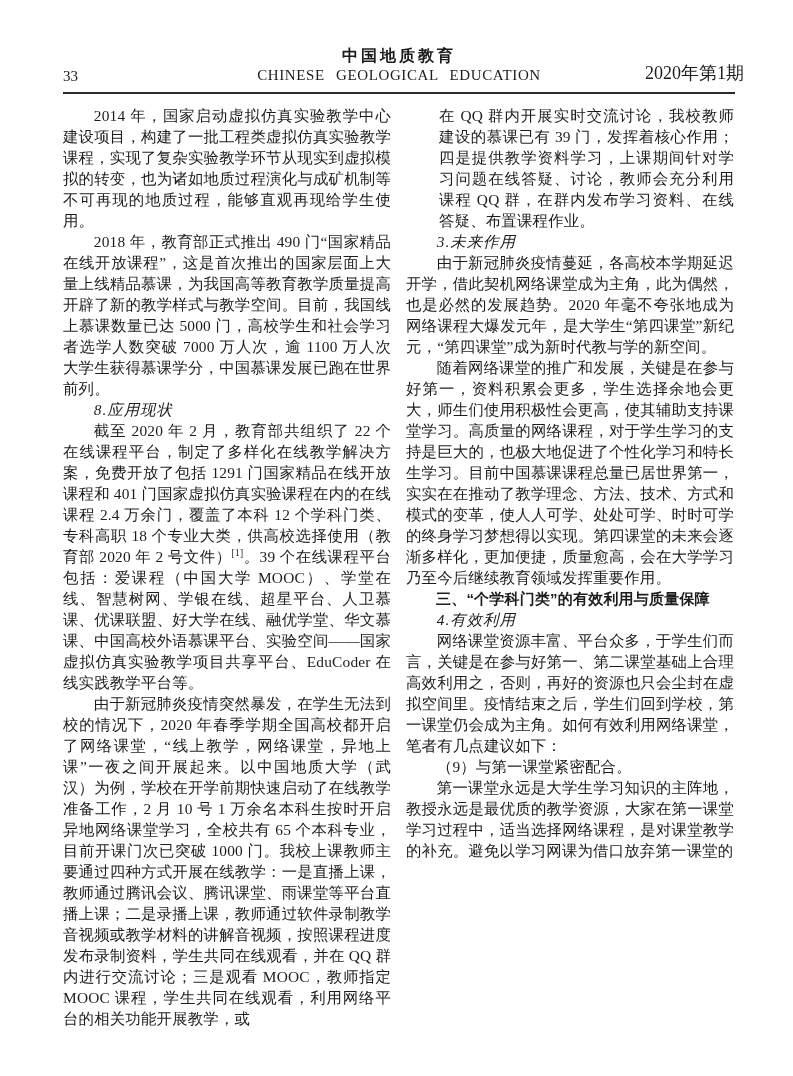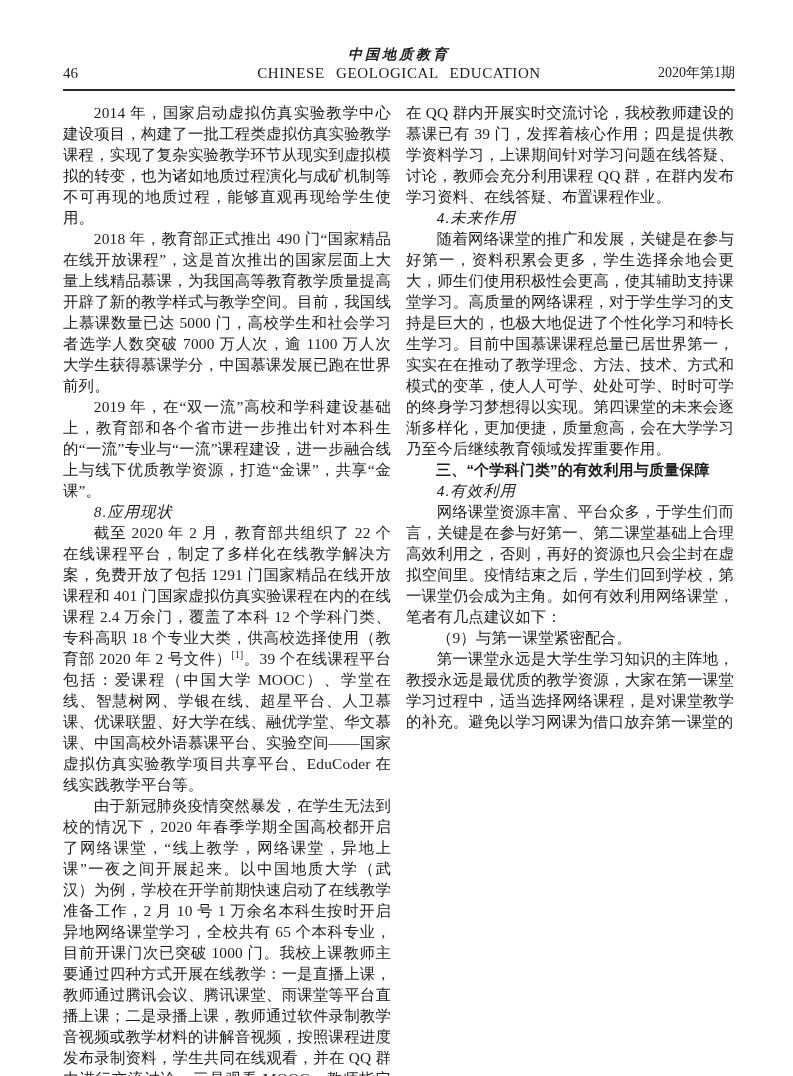--- a/index.html
+++ b/index.html
@@ -28,36 +28,35 @@
     font-size: 15px;
     width: 90px;
     flex: 0 0 auto;
   }
   .head-center {
     flex: 1 1 auto;
     text-align: center;
     line-height: 1.25;
   }
   .journal-cn {
-    font-size: 14px;
+    font-size: 16px;
     font-weight: 700;
-    font-style: italic;
     letter-spacing: 3px;
   }
   .journal-en {
     font-size: 15px;
     letter-spacing: 0.6px;
     word-spacing: 7px;
     white-space: nowrap;
   }
   .issue {
-    font-size: 14px;
+    font-size: 18px;
     width: 90px;
     flex: 0 0 auto;
-    text-align: right;
+    text-align: left;
     white-space: nowrap;
   }
   .rule {
     border-bottom: 2px solid #2a2a2a;
     margin-top: 7px;
   }
   main.columns {
     display: flex;
     gap: 15px;
     margin-top: 11px;
@@ -68,21 +67,21 @@
   }
   .col p {
     margin: 0;
     font-size: 15.4px;
     line-height: 21px;
     text-align: justify;
     text-justify: inter-ideograph;
     letter-spacing: 0.2px;
   }
   p.para { text-indent: 2em; }
-  p.para-cont { text-indent: 0; }
+  p.para-cont { text-indent: 0; margin-left: 33px; }
   p.h-kai {
     text-indent: 2em;
     font-style: italic;
     letter-spacing: 1px;
   }
   p.h-bold {
     text-indent: 2em;
     font-weight: 700;
     font-family: "Liberation Sans", "DejaVu Sans", sans-serif;
     font-size: 15px;
@@ -92,44 +91,44 @@
     line-height: 0;
     vertical-align: super;
   }
 </style>
 </head>
 <body>
 
 <div class="page">
 
   <header class="page-header">
-    <span class="pagenum">46</span>
+    <span class="pagenum">33</span>
     <div class="head-center">
       <div class="journal-cn">中国地质教育</div>
       <div class="journal-en">CHINESE GEOLOGICAL EDUCATION</div>
     </div>
     <span class="issue">2020年第1期</span>
   </header>
 
   <div class="rule"></div>
 
   <main class="columns">
 
     <section class="col">
       <p class="para">2014 年，国家启动虚拟仿真实验教学中心建设项目，构建了一批工程类虚拟仿真实验教学课程，实现了复杂实验教学环节从现实到虚拟模拟的转变，也为诸如地质过程演化与成矿机制等不可再现的地质过程，能够直观再现给学生使用。</p>
       <p class="para">2018 年，教育部正式推出 490 门“国家精品在线开放课程”，这是首次推出的国家层面上大量上线精品慕课，为我国高等教育教学质量提高开辟了新的教学样式与教学空间。目前，我国线上慕课数量已达 5000 门，高校学生和社会学习者选学人数突破 7000 万人次，逾 1100 万人次大学生获得慕课学分，中国慕课发展已跑在世界前列。</p>
-      <p class="para">2019 年，在“双一流”高校和学科建设基础上，教育部和各个省市进一步推出针对本科生的“一流”专业与“一流”课程建设，进一步融合线上与线下优质教学资源，打造“金课”，共享“金课”。</p>
       <p class="h-kai">8.应用现状</p>
       <p class="para"><span>截至 2020 年 2 月，教育部共组织了 22 个在线课程平台，制定了多样化在线教学解决方案，免费开放了包括 1291 门国家精品在线开放课程和 401 门国家虚拟仿真实验课程在内的在线课程 2.4 万余门，覆盖了本科 12 个学科门类、专科高职 18 个专业大类，供高校选择使用（教育部 2020 年 2 号文件）</span><sup class="ref">[1]</sup><span>。39 个在线课程平台包括：爱课程（中国大学 MOOC）、学堂在线、智慧树网、学银在线、超星平台、人卫慕课、优课联盟、好大学在线、融优学堂、华文慕课、中国高校外语慕课平台、实验空间——国家虚拟仿真实验教学项目共享平台、EduCoder 在线实践教学平台等。</span></p>
       <p class="para">由于新冠肺炎疫情突然暴发，在学生无法到校的情况下，2020 年春季学期全国高校都开启了网络课堂，“线上教学，网络课堂，异地上课”一夜之间开展起来。以中国地质大学（武汉）为例，学校在开学前期快速启动了在线教学准备工作，2 月 10 号 1 万余名本科生按时开启异地网络课堂学习，全校共有 65 个本科专业，目前开课门次已突破 1000 门。我校上课教师主要通过四种方式开展在线教学：一是直播上课，教师通过腾讯会议、腾讯课堂、雨课堂等平台直播上课；二是录播上课，教师通过软件录制教学音视频或教学材料的讲解音视频，按照课程进度发布录制资料，学生共同在线观看，并在 QQ 群内进行交流讨论；三是观看 MOOC，教师指定 MOOC 课程，学生共同在线观看，利用网络平台的相关功能开展教学，或</p>
     </section>
 
     <section class="col">
       <p class="para-cont">在 QQ 群内开展实时交流讨论，我校教师建设的慕课已有 39 门，发挥着核心作用；四是提供教学资料学习，上课期间针对学习问题在线答疑、讨论，教师会充分利用课程 QQ 群，在群内发布学习资料、在线答疑、布置课程作业。</p>
-      <p class="h-kai">4.未来作用</p>
+      <p class="h-kai">3.未来作用</p>
+      <p class="para">由于新冠肺炎疫情蔓延，各高校本学期延迟开学，借此契机网络课堂成为主角，此为偶然，也是必然的发展趋势。2020 年毫不夸张地成为网络课程大爆发元年，是大学生“第四课堂”新纪元，“第四课堂”成为新时代教与学的新空间。</p>
       <p class="para">随着网络课堂的推广和发展，关键是在参与好第一，资料积累会更多，学生选择余地会更大，师生们使用积极性会更高，使其辅助支持课堂学习。高质量的网络课程，对于学生学习的支持是巨大的，也极大地促进了个性化学习和特长生学习。目前中国慕课课程总量已居世界第一，实实在在推动了教学理念、方法、技术、方式和模式的变革，使人人可学、处处可学、时时可学的终身学习梦想得以实现。第四课堂的未来会逐渐多样化，更加便捷，质量愈高，会在大学学习乃至今后继续教育领域发挥重要作用。</p>
       <p class="h-bold">三、“个学科门类”的有效利用与质量保障</p>
       <p class="h-kai">4.有效利用</p>
       <p class="para">网络课堂资源丰富、平台众多，于学生们而言，关键是在参与好第一、第二课堂基础上合理高效利用之，否则，再好的资源也只会尘封在虚拟空间里。疫情结束之后，学生们回到学校，第一课堂仍会成为主角。如何有效利用网络课堂，笔者有几点建议如下：</p>
       <p class="para">（9）与第一课堂紧密配合。</p>
       <p class="para">第一课堂永远是大学生学习知识的主阵地，教授永远是最优质的教学资源，大家在第一课堂学习过程中，适当选择网络课程，是对课堂教学的补充。避免以学习网课为借口放弃第一课堂的</p>
     </section>
 
   </main>
 

